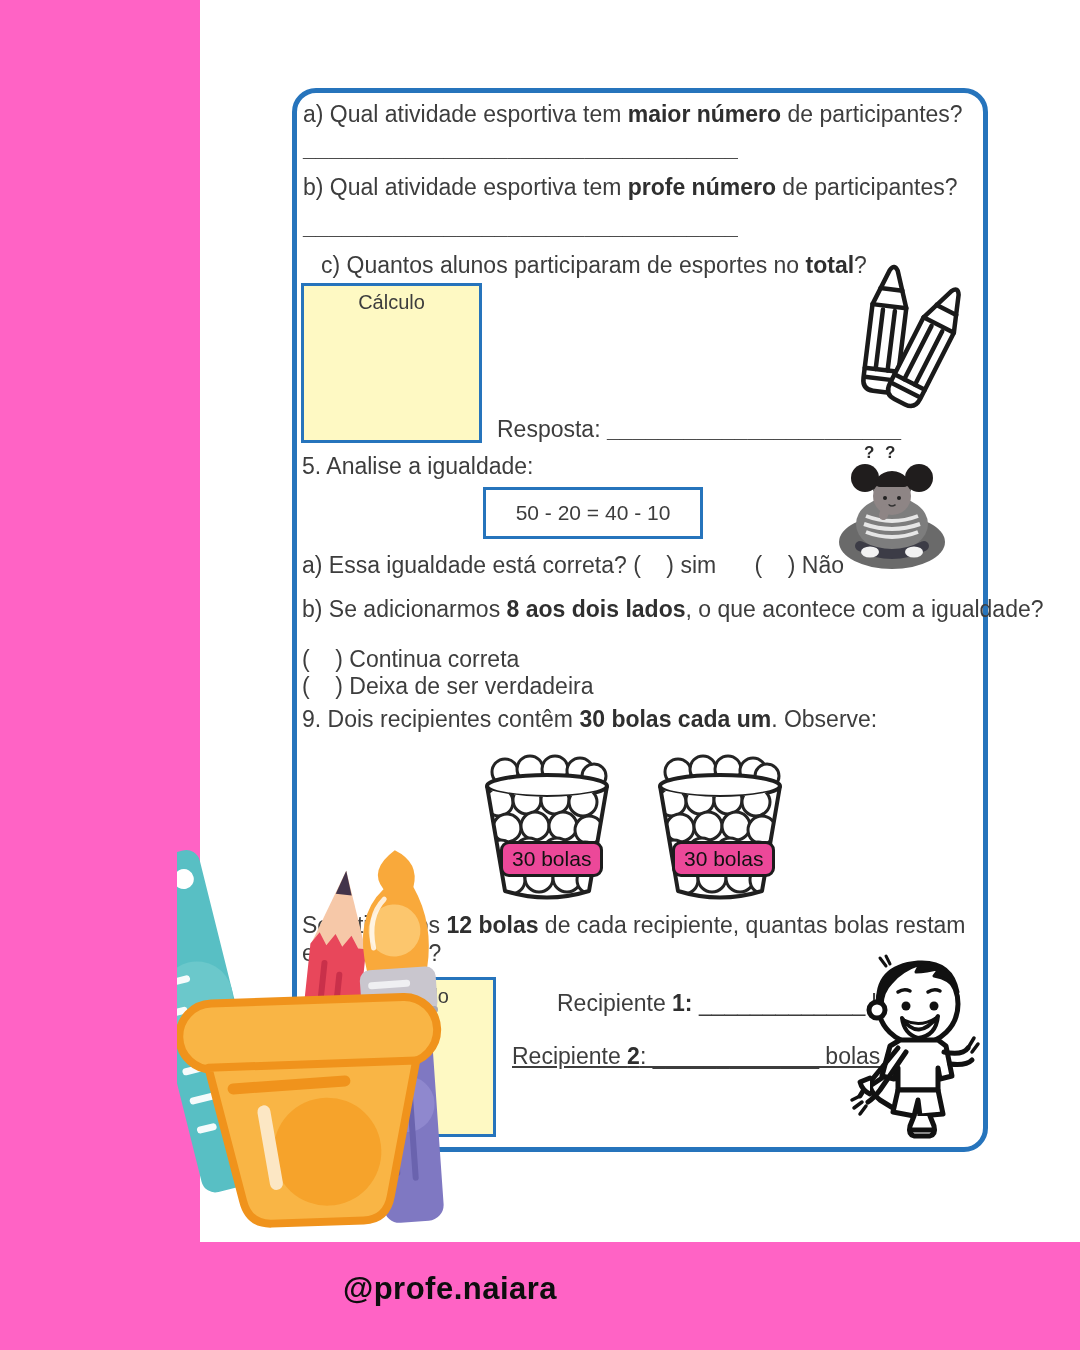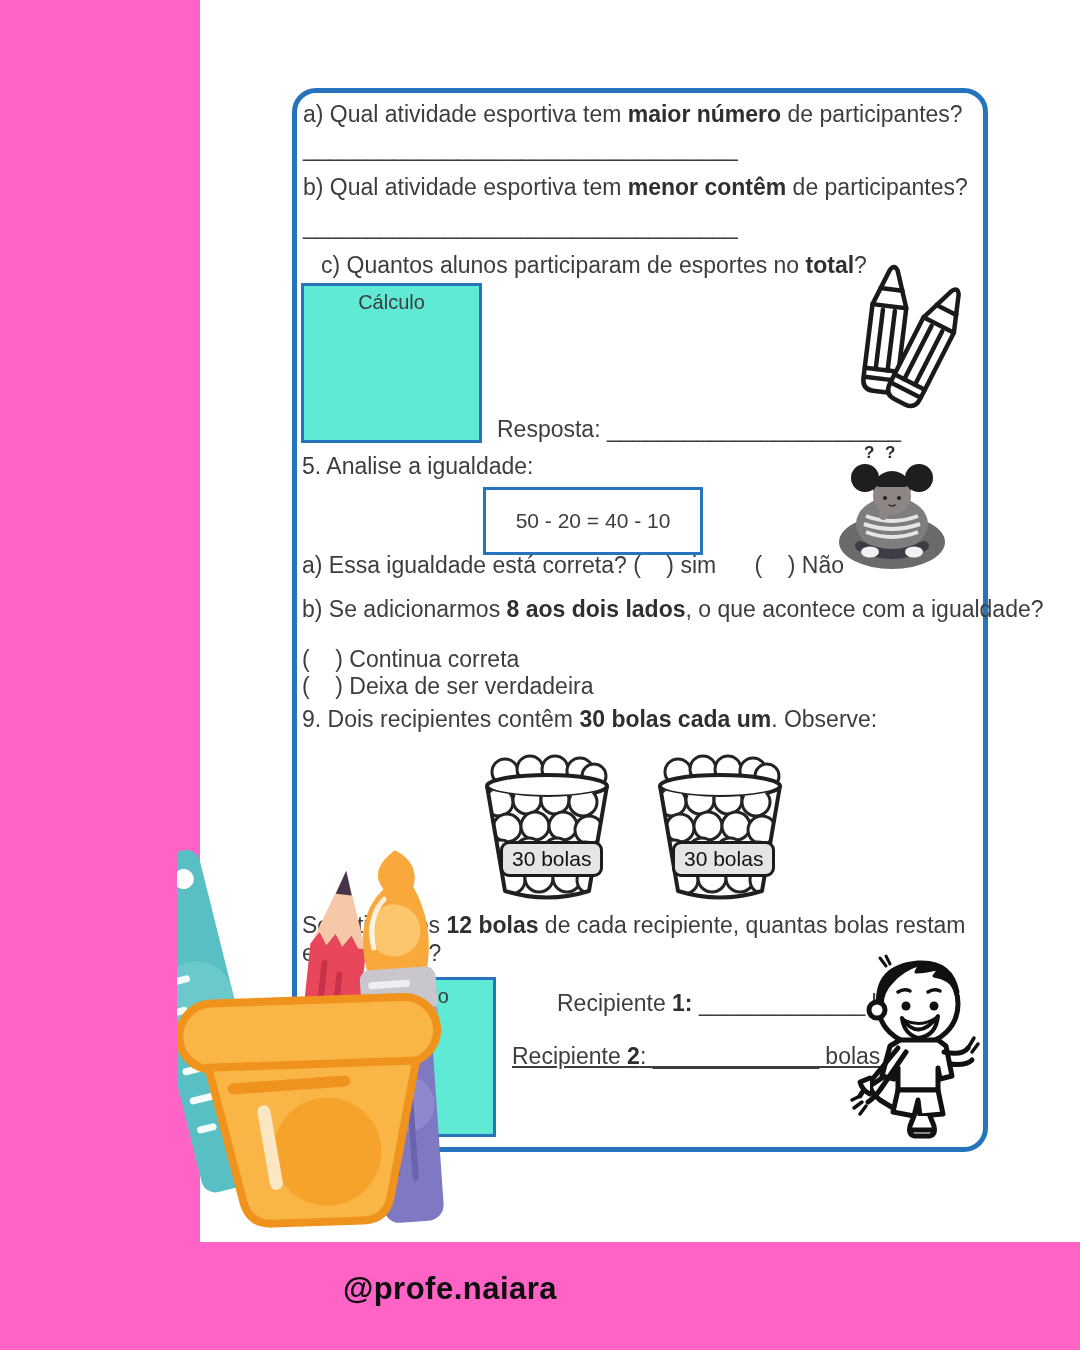--- a/index.html
+++ b/index.html
@@ -4,42 +4,42 @@
 <style>
   html,body{margin:0;padding:0;}
   body{width:1080px;height:1350px;position:relative;overflow:hidden;
        background:#FF63C5;font-family:"Liberation Sans",sans-serif;}
   .abs{position:absolute;}
   #white-page{left:200px;top:0;width:880px;height:1242px;background:#ffffff;}
   #sheet-box{left:292px;top:88px;width:696px;height:1064px;background:#ffffff;
              border:5px solid #2674BC;border-radius:24px;box-sizing:border-box;}
   .line{position:absolute;font-size:23px;color:#3d3d3d;white-space:pre;line-height:1.25;}
   .b{font-weight:700;color:#2f2f2f;}
-  .blank{letter-spacing:0;}
-  .calc-box{position:absolute;border:3px solid #2674BC;background:#5eead4;box-sizing:border-box;}
+  .blank{letter-spacing:0;font-weight:bold;}
+  .calc-box{position:absolute;border:3px solid #2674BC;background:#fef9c3;box-sizing:border-box;}
   .calc-label{display:block;text-align:center;margin-top:5px;font-size:20px;color:#3d3d3d;}
-  #eq-box{left:483px;top:487px;width:220px;height:68px;border:3px solid #2674BC;
+  #eq-box{left:483px;top:487px;width:220px;height:52px;border:3px solid #2674BC;
           box-sizing:border-box;display:flex;align-items:center;justify-content:center;
           font-size:21px;color:#3d3d3d;}
-  .ball-label{position:absolute;background:#e5e5e5;border:3px solid #1c1c1c;border-radius:9px;
+  .ball-label{position:absolute;background:#ec4899;border:3px solid #1c1c1c;border-radius:9px;
               padding:3px 9px;font-size:21px;color:#111;white-space:pre;}
   #qmarks{left:864px;top:442px;font-size:17px;font-weight:700;color:#2b2b2b;letter-spacing:3px;}
   #footer-handle{left:0;top:1270px;width:900px;text-align:center;
                  font-size:31px;font-weight:800;color:#0e0e0e;letter-spacing:0.5px;}
   svg{display:block;}
 </style>
 </head>
 <body>
 
 <div id="white-page" class="abs"></div>
 <div id="sheet-box" class="abs"></div>
 
 <div class="line" style="left:303px;top:100px;"><span>a) Qual atividade esportiva tem </span><span class="b">maior número</span><span> de participantes?</span></div>
 <div class="line blank" style="left:303px;top:134px;">__________________________________</div>
-<div class="line" style="left:303px;top:173px;"><span>b) Qual atividade esportiva tem </span><span class="b">menor contêm</span><span> de participantes?</span></div>
+<div class="line" style="left:303px;top:173px;"><span>b) Qual atividade esportiva tem </span><span class="b">profe número</span><span> de participantes?</span></div>
 <div class="line blank" style="left:303px;top:212px;">__________________________________</div>
 <div class="line" style="left:321px;top:251px;"><span>c) Quantos alunos participaram de esportes no </span><span class="b">total</span><span>?</span></div>
 
 <div class="calc-box" style="left:301px;top:283px;width:181px;height:160px;">
   <span class="calc-label">Cálculo</span>
 </div>
 
 <svg class="abs" style="left:840px;top:244px;" width="130" height="170" viewBox="0 0 130 170">
   <g fill="#ffffff" stroke="#1a1a1a" stroke-width="4.5" stroke-linejoin="round" stroke-linecap="round">
     <g transform="translate(46,90) rotate(7)">

